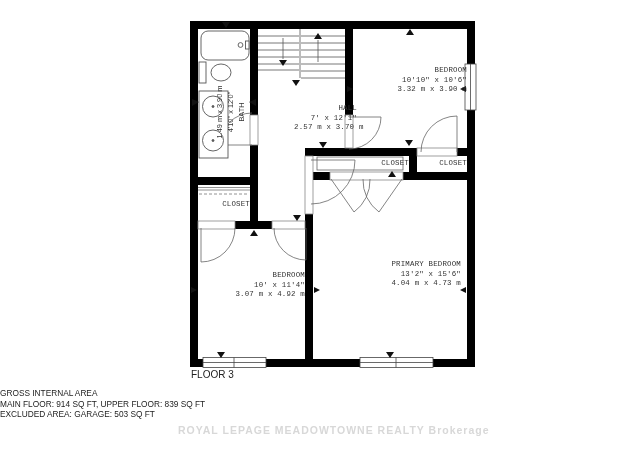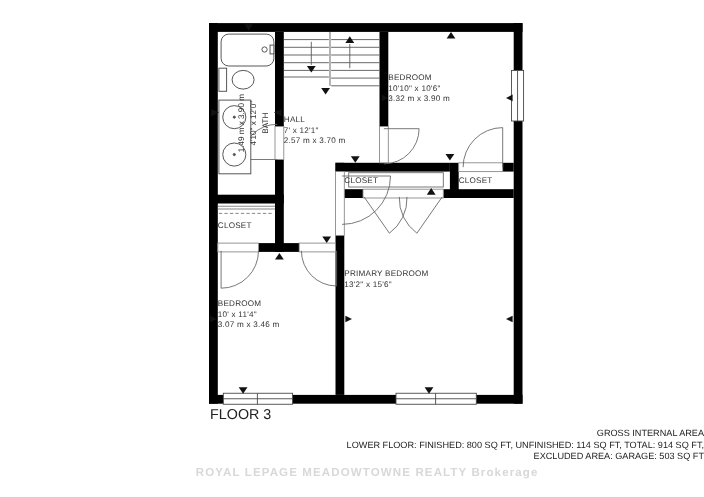--- a/index.html
+++ b/index.html
@@ -1,30 +1,30 @@
 <!DOCTYPE html>
 <html><head>
 <meta charset="utf-8">
 <style>
   html,body{margin:0;padding:0;background:#fff;}
   #page{position:relative;width:640px;height:452px;background:#ffffff;overflow:hidden;
         font-family:"Liberation Sans", sans-serif;color:#222;}
   #plan-svg{position:absolute;left:0;top:0;}
-  .room-label{position:absolute;text-align:left;font-size:7.4px;line-height:9.5px;
-              color:#333;letter-spacing:.2px;white-space:nowrap;}
+  .room-label{position:absolute;text-align:right;font-size:7.4px;line-height:9.5px;
+              color:#333;letter-spacing:.2px;white-space:nowrap;font-family:Liberation Mono, monospace;}
   .room-label span{display:block;}
   .rot-label{position:absolute;left:181px;top:95px;width:100px;height:34px;
              transform:rotate(-90deg);transform-origin:center;text-align:center;
              font-size:7.4px;line-height:11px;color:#333;white-space:nowrap;}
   .rot-label span{display:block;}
-  #floor-label{position:absolute;left:191px;top:369px;font-size:13px;color:#222;}
+  #floor-label{position:absolute;left:191px;top:369px;font-size:10px;color:#222;}
   #watermark{position:absolute;left:178px;top:424px;width:296px;text-align:center;
              font-size:10.5px;font-weight:700;letter-spacing:1px;color:#d8d8d8;
              white-space:nowrap;z-index:1;}
-  #footer{position:absolute;left:0;right:0;top:388px;text-align:right;
+  #footer{position:absolute;left:0;right:0;top:388px;text-align:left;
           font-size:8.3px;line-height:10.7px;color:#222;z-index:2;}
   #footer div{white-space:nowrap;}
 </style>
 </head>
 <body>
 
 <div id="page">
 
   <svg id="plan-svg" width="640" height="452" viewBox="0 0 640 452">
 
@@ -150,21 +150,21 @@
       <polygon points="191,287 191,293 197,290"></polygon>
     </g>
   </svg>
 
   <div class="rot-label">
     <span>1.49 m x 3.90 m</span>
     <span>4'10" x 12'0"</span>
     <span>BATH</span>
   </div>
 
-  <div class="room-label" style="left:258px;top:104px;width:63px;">
+  <div class="room-label" style="left:258px;top:104px;width:63px;padding-left:36px;">
     <span>HALL</span>
     <span>7' x 12'1"</span>
     <span>2.57 m x 3.70 m</span>
   </div>
 
   <div class="room-label" style="left:353px;top:66px;width:114px;">
     <span>BEDROOM</span>
     <span>10'10" x 10'6"</span>
     <span>3.32 m x 3.90 m</span>
   </div>
@@ -174,34 +174,35 @@
   </div>
 
   <div class="room-label" style="left:313px;top:159px;width:96px;">
     <span>CLOSET</span>
   </div>
 
   <div class="room-label" style="left:417px;top:159px;width:50px;">
     <span>CLOSET</span>
   </div>
 
-  <div class="room-label" style="left:313px;top:244px;width:148px;">
+  <div class="room-label" style="left:313px;top:260px;width:148px;">
     <span>PRIMARY BEDROOM</span>
     <span>13'2" x 15'6"</span>
+    <span>4.04 m x 4.73 m</span>
   </div>
 
   <div class="room-label" style="left:198px;top:271px;width:107px;">
     <span>BEDROOM</span>
     <span>10' x 11'4"</span>
-    <span>3.07 m x 3.46 m</span>
+    <span>3.07 m x 4.92 m</span>
   </div>
 
   <div id="floor-label">FLOOR 3</div>
 
   <div id="watermark">ROYAL LEPAGE MEADOWTOWNE REALTY Brokerage</div>
 
   <div id="footer">
     <div>GROSS INTERNAL AREA</div>
-    <div>LOWER FLOOR: FINISHED: 800 SQ FT, UNFINISHED: 114 SQ FT, TOTAL: 914 SQ FT,</div>
+    <div>MAIN FLOOR: 914 SQ FT, UPPER FLOOR: 839 SQ FT</div>
     <div>EXCLUDED AREA: GARAGE: 503 SQ FT</div>
   </div>
 
 </div>
 
 </body></html>

